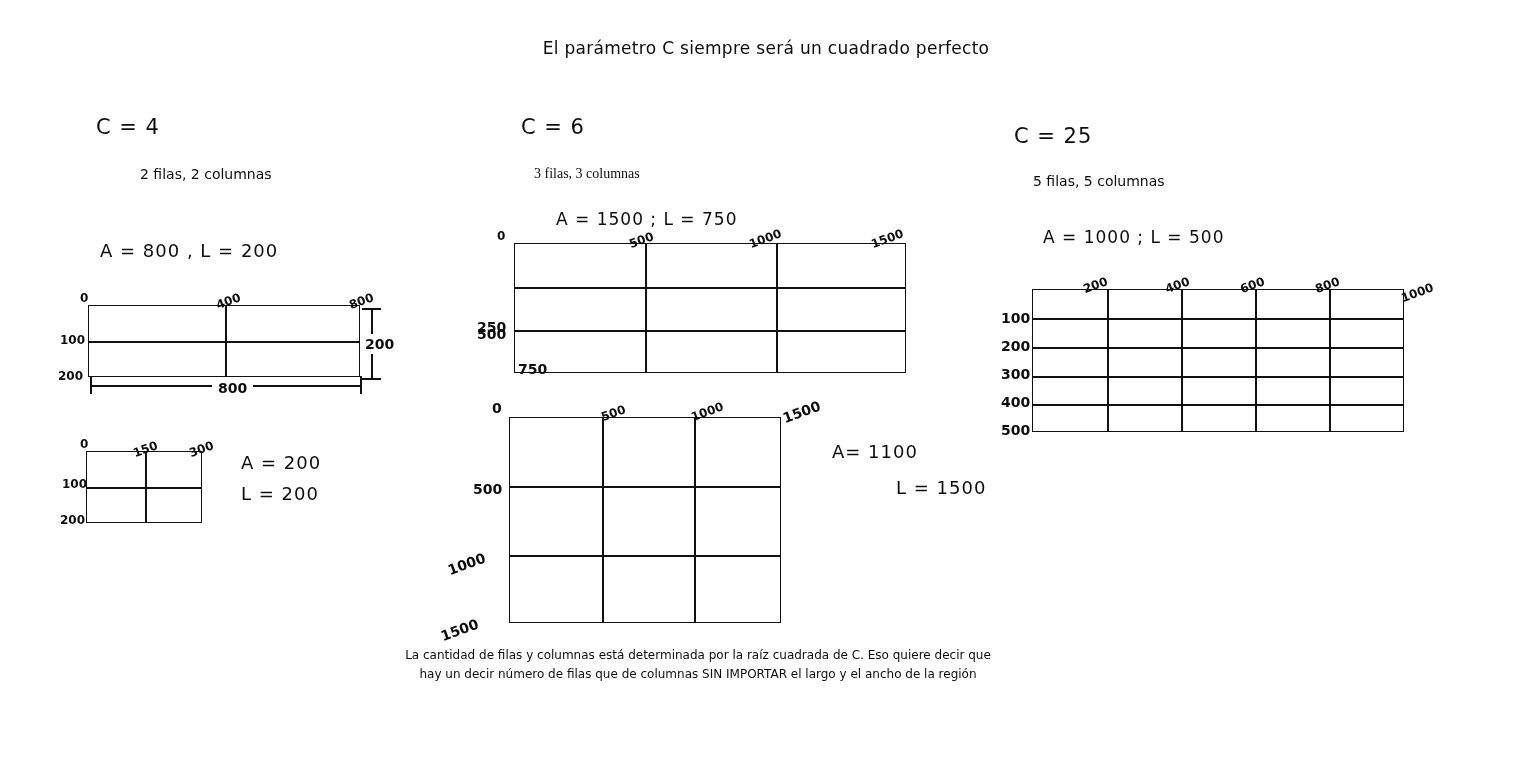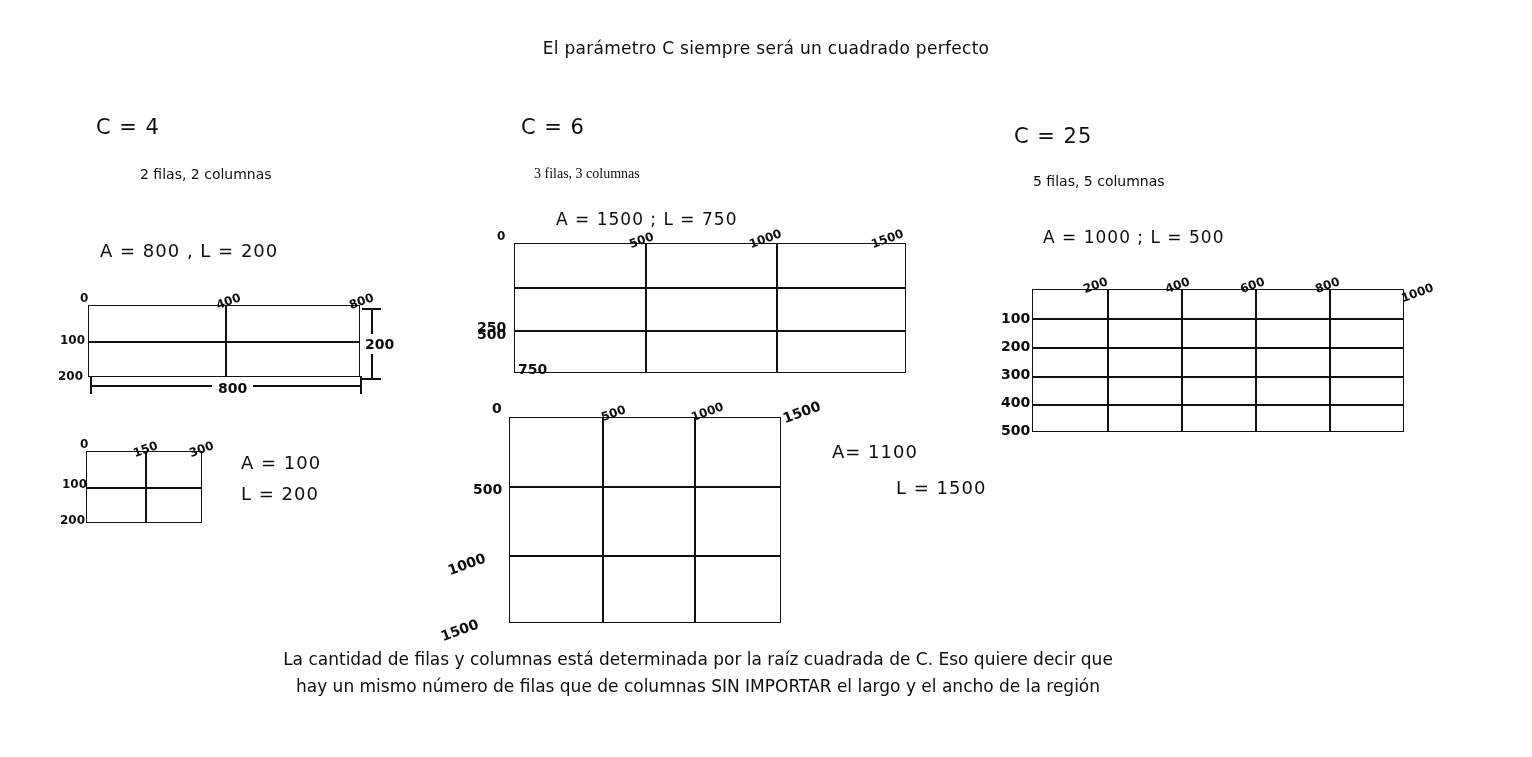--- a/index.html
+++ b/index.html
@@ -64,21 +64,21 @@
     background: #111;
   }
   .grid .vline { width: 1.6px; top: 0; bottom: 0; }
   .grid .hline { height: 1.6px; left: 0; right: 0; }
 
   .footer {
     left: 0;
     top: 646px;
     width: 1396px;
     text-align: center;
-    font-size: 17px;
+    font-size: 12px;
     line-height: 1.6;
     color: #0d0d0d;
   }
 
   
   .dim-line { position: absolute; background: #111; }
   .dim-h { height: 2.4px; }
   .dim-v { width: 2.4px; }
   .cap { position: absolute; background: #111; }
 </style>
@@ -116,21 +116,21 @@
 
 <div class="abs grid" id="g-c4-2" style="left:86px; top:451px; width:116px; height:72px;">
   <div class="vline" style="left:58px;"></div>
   <div class="hline" style="top:35px;"></div>
 </div>
 <div class="abs tick" style="left:80px; top:437px;">0</div>
 <div class="abs tick rot" style="left:136px; top:446px;">150</div>
 <div class="abs tick rot" style="left:192px; top:446px;">300</div>
 <div class="abs tick" style="left:62px; top:477px;">100</div>
 <div class="abs tick" style="left:60px; top:513px;">200</div>
-<div class="abs al-label" style="left:241px; top:452px;">A = 100</div>
+<div class="abs al-label" style="left:241px; top:452px;">A = 200</div>
 <div class="abs al-label" style="left:241px; top:483px;">L = 200</div>
 
 <div class="abs section-label" style="left:521px; top:115px;">C = 6</div>
 <div class="abs sub-label" style="left:534px; top:166px;font-family:Liberation Serif, serif;">3 filas, 3 columnas</div>
 
 <div class="abs al-label small" style="left:556px; top:203px;margin-top:6px;">A = 1500 ;  L = 750</div>
 
 <div class="abs grid" id="g-c9-1" style="left:514px; top:243px; width:392px; height:130px;">
   <div class="vline" style="left:130px;"></div>
   <div class="vline" style="left:261px;"></div>
@@ -182,14 +182,14 @@
 <div class="abs tick rot" style="left:1318px; top:282px;">800</div>
 <div class="abs tick rot" style="left:1404px; top:291px;">1000</div>
 <div class="abs tick big" style="left:1001px; top:310px;">100</div>
 <div class="abs tick big" style="left:1001px; top:338px;">200</div>
 <div class="abs tick big" style="left:1001px; top:366px;">300</div>
 <div class="abs tick big" style="left:1001px; top:394px;">400</div>
 <div class="abs tick big" style="left:1001px; top:422px;">500</div>
 
 <div class="abs footer">
   <div>La cantidad de filas y columnas está determinada por la raíz cuadrada de C. Eso quiere decir que</div>
-  <div>hay un mismo número de filas que de columnas SIN IMPORTAR el largo y el ancho de la región</div>
+  <div>hay un decir número de filas que de columnas SIN IMPORTAR el largo y el ancho de la región</div>
 </div>
 
 </body></html>

